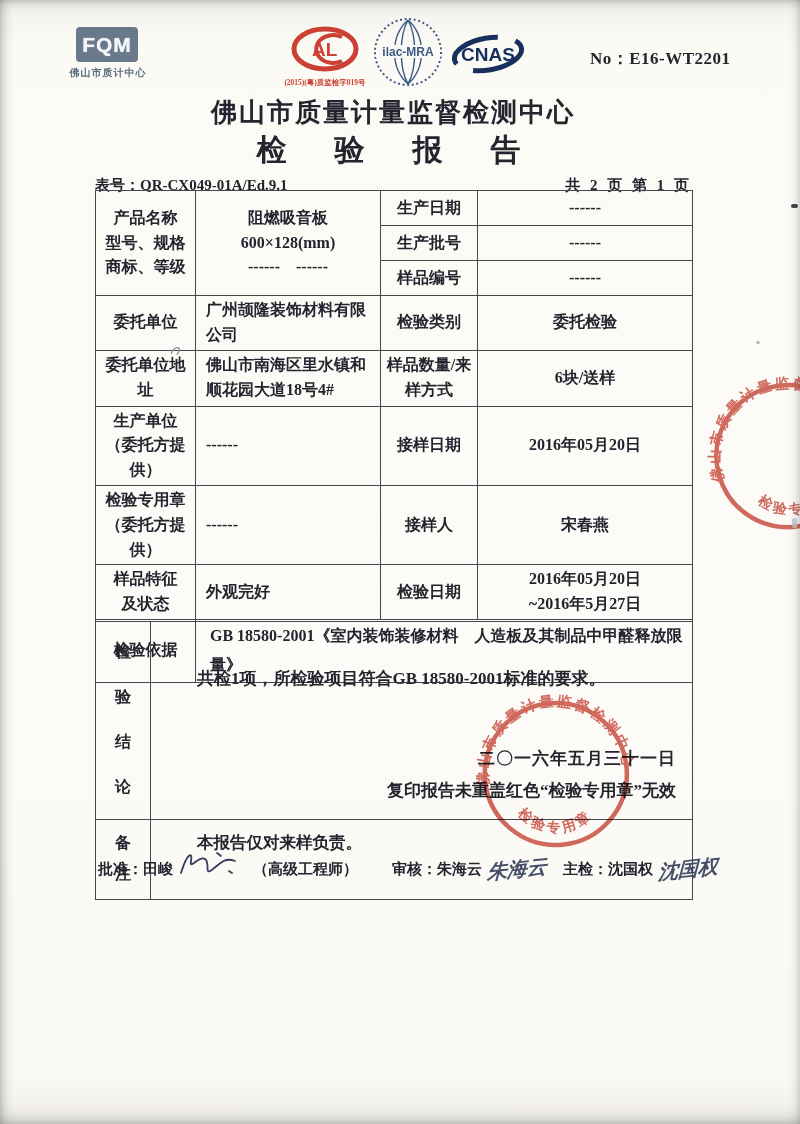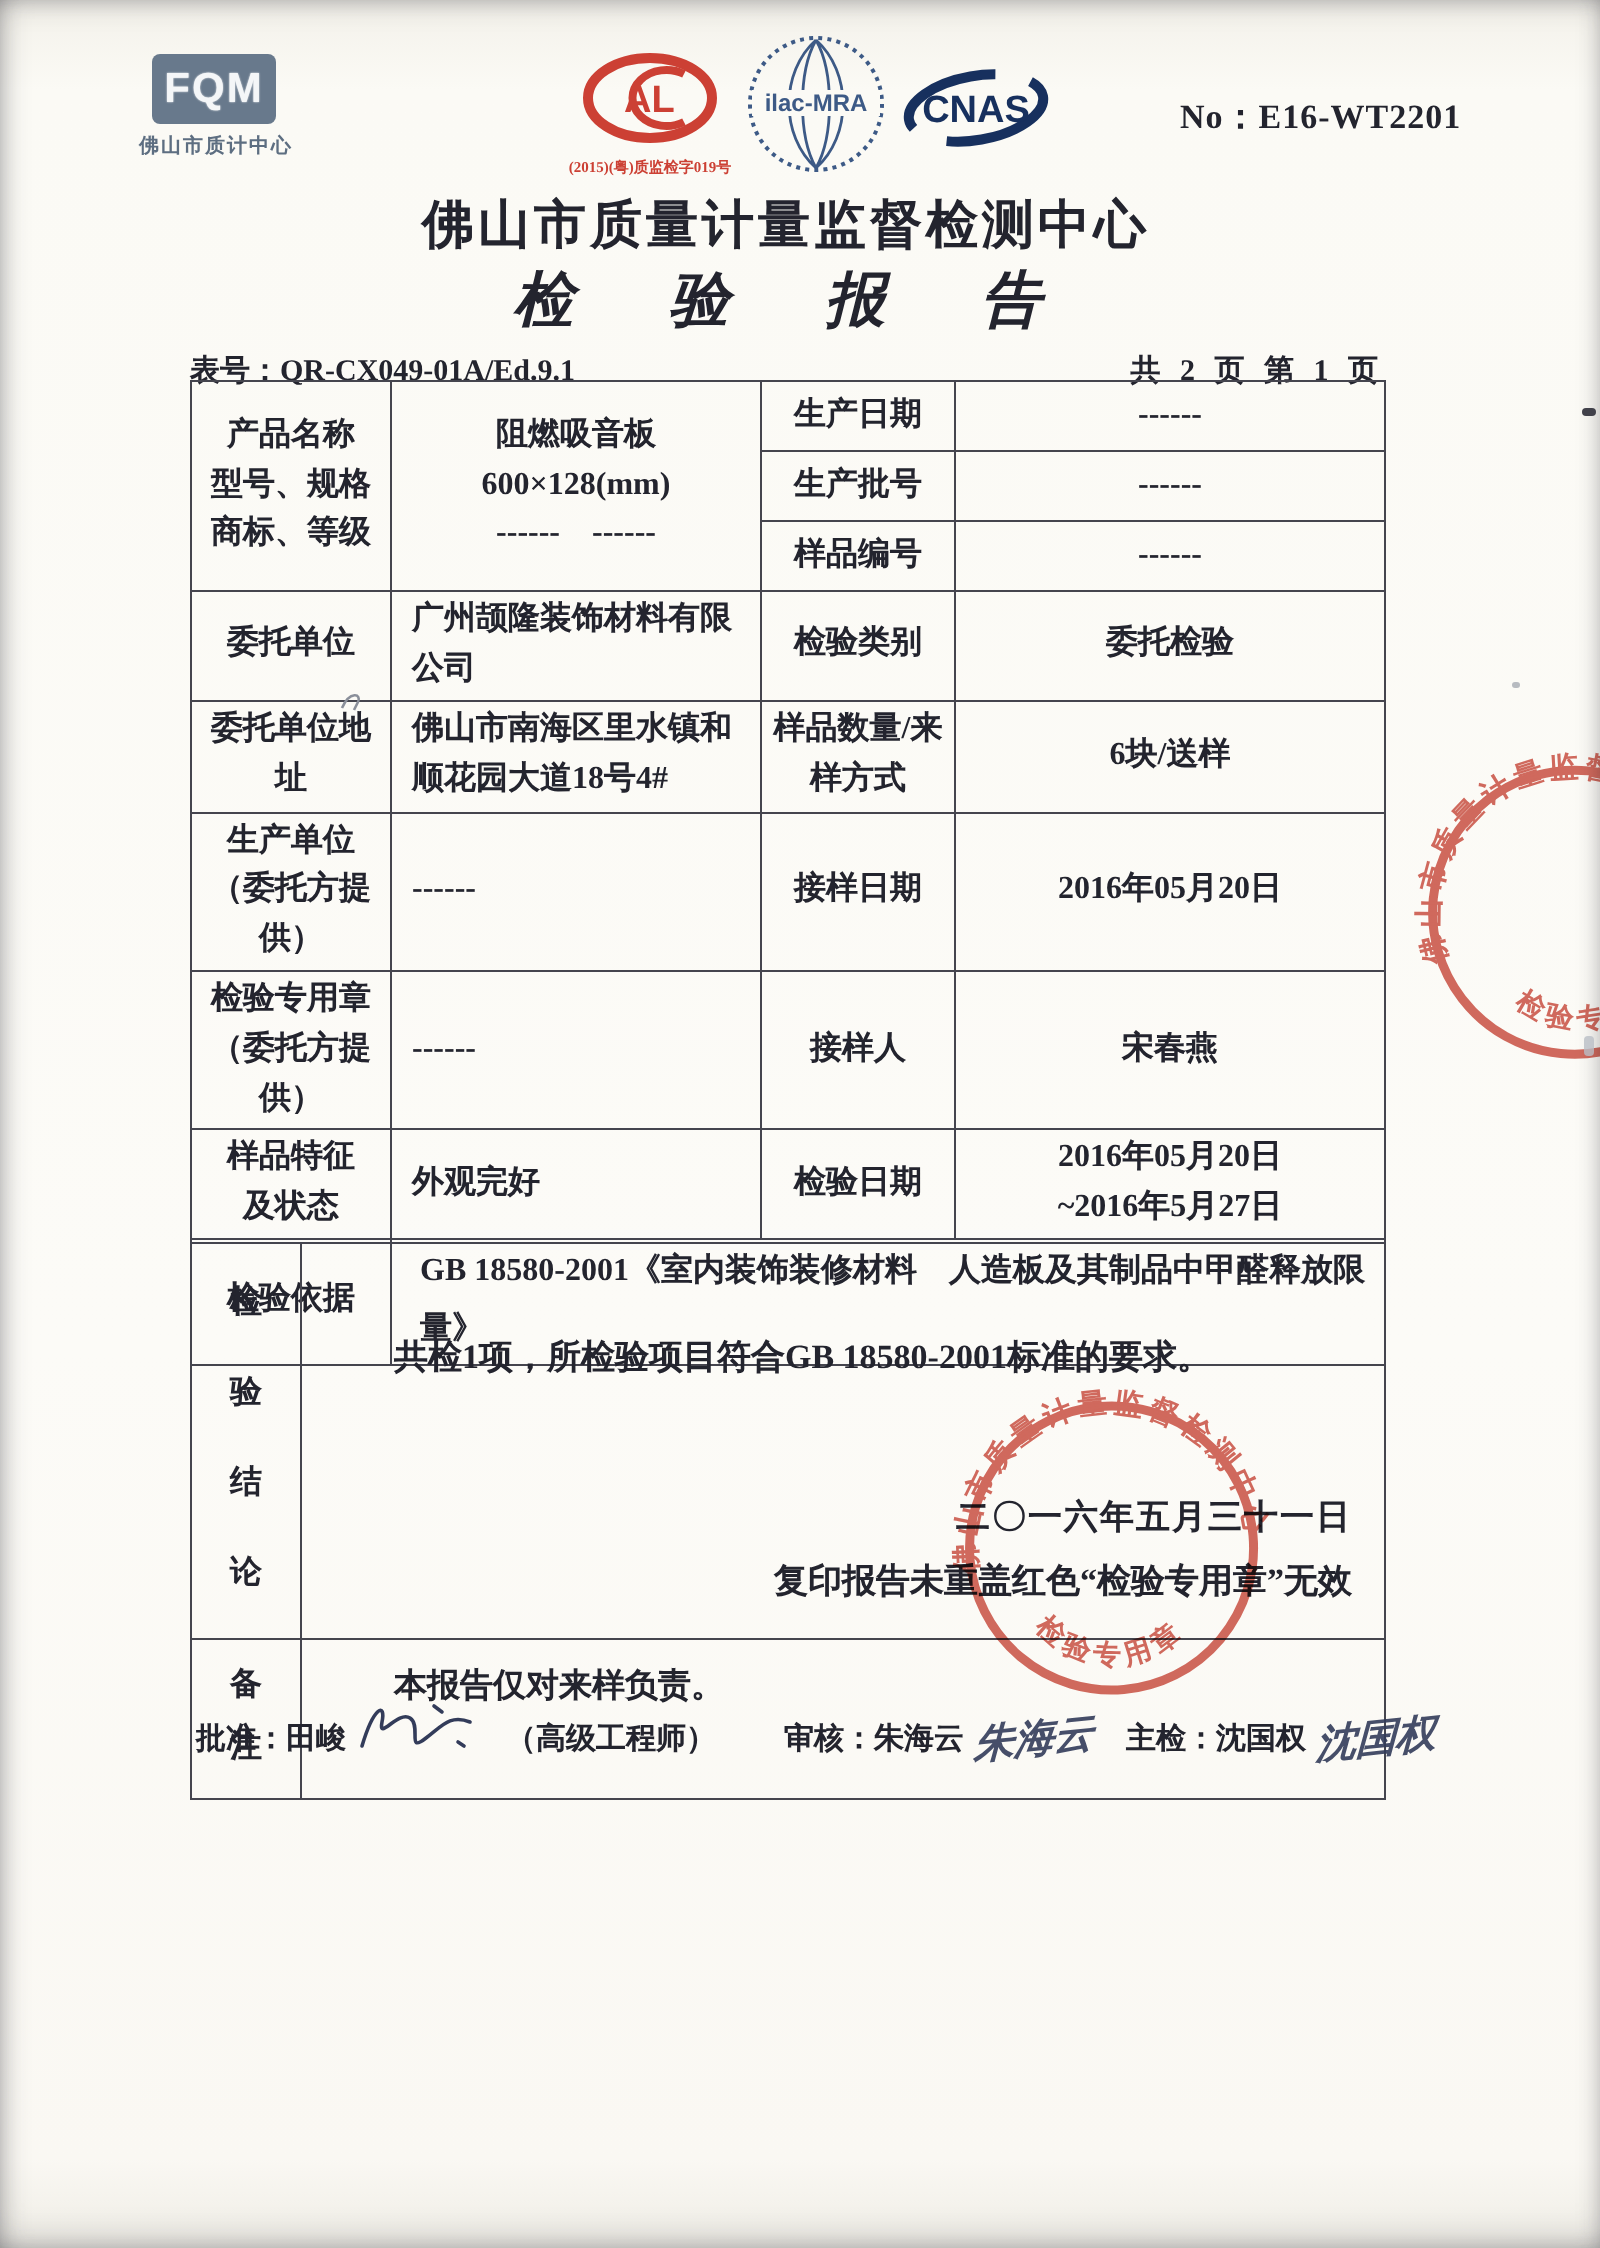--- a/index.html
+++ b/index.html
@@ -26,21 +26,21 @@
   .ilac-wrap{left:372px;top:16px;width:72px;}
   .cnas-wrap{left:450px;top:34px;width:76px;}
   .cnas-lines{left:530px;top:36px;width:70px;color:#17305e;font-weight:700;
     font-size:10px;line-height:1.25;font-family:"Liberation Sans",sans-serif;}
   .cnas-lines .en{font-size:9px;letter-spacing:.4px;}
   .report-no{left:590px;top:47px;font-size:17px;font-weight:700;letter-spacing:.5px;}
   
   .org-title{left:60px;top:95px;width:666px;text-align:center;font-size:26px;font-weight:700;
     letter-spacing:2px;}
   .doc-title{left:60px;top:130px;width:666px;text-align:center;font-size:30px;font-weight:700;
-    letter-spacing:9px;font-style:italic;}
+    letter-spacing:9px;}
   .meta-row{left:95px;top:176px;width:597px;display:flex;justify-content:space-between;
     font-size:15px;font-weight:600;}
   .meta-row .pages{letter-spacing:3px;font-weight:700;}
   
   table.rpt{border-collapse:collapse;table-layout:fixed;}
   .rpt td{border:1.6px solid #45454e;vertical-align:middle;font-size:16px;font-weight:700;
     padding:2px 4px;line-height:1.55;}
   .rpt td.lbl{text-align:center;}
   .rpt td.val-l{text-align:left;padding-left:10px;padding-right:8px;}
   .rpt td.val-c{text-align:center;}

